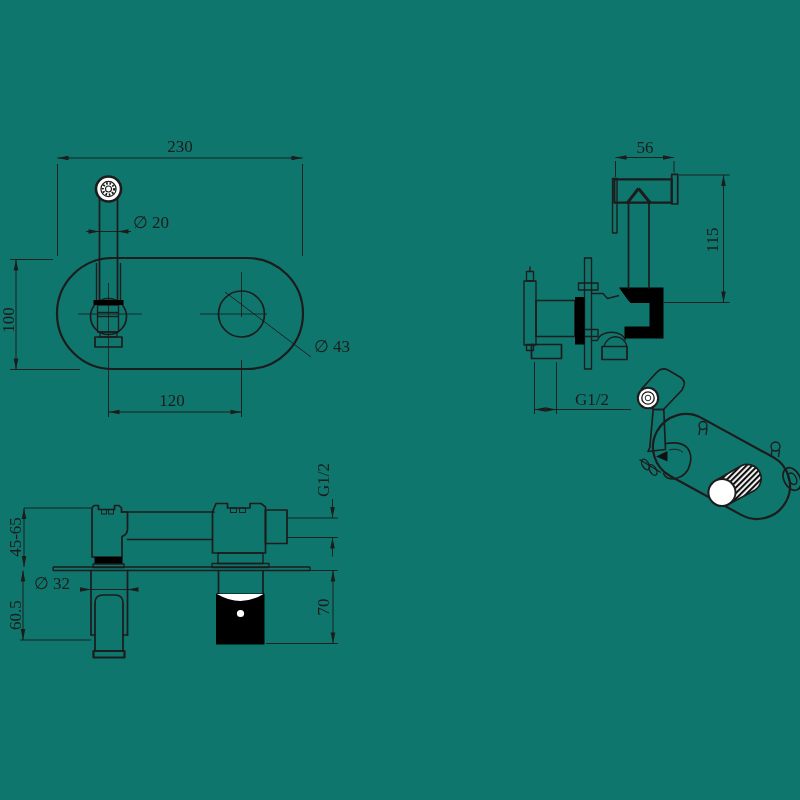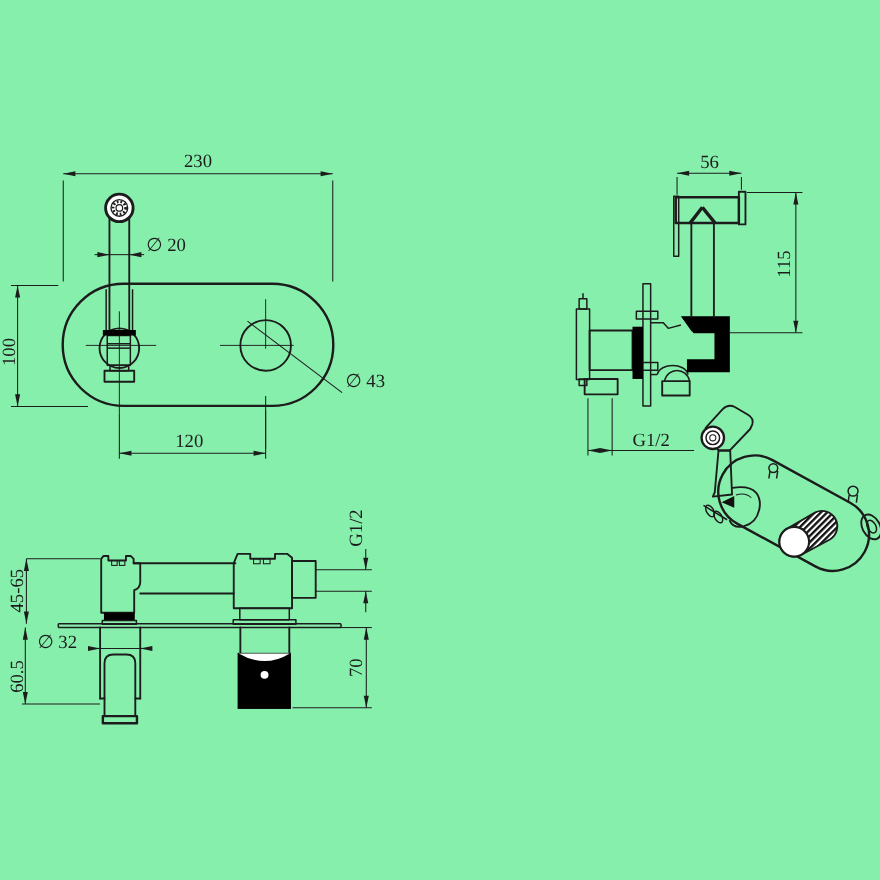--- a/index.html
+++ b/index.html
@@ -1,16 +1,16 @@
 <!DOCTYPE html>
 <html><head>
 <meta charset="utf-8">
 <style>
   html,body{margin:0;padding:0;background:#fff;}
-  .canvas{position:relative;width:800px;height:800px;background:#86efac;overflow:hidden;}
+  .canvas{position:relative;width:800px;height:800px;background:#0f766e;overflow:hidden;}
   svg{display:block;}
   .ln{fill:none;stroke:#1c1c1c;stroke-width:1.7;stroke-linejoin:round;stroke-linecap:round;}
   .hv{fill:none;stroke:#1c1c1c;stroke-width:2.2;stroke-linejoin:round;}
   .md{fill:none;stroke:#1c1c1c;stroke-width:1.35;stroke-linejoin:round;}
   .tn{fill:none;stroke:#1c1c1c;stroke-width:0.95;}
   .cl{fill:none;stroke:#1c1c1c;stroke-width:0.85;}
   .blk{fill:#000000;stroke:none;}
   text{font-family:"Liberation Serif","DejaVu Serif",serif;font-size:17px;fill:#1c1c1c;}
 </style>
 </head>

